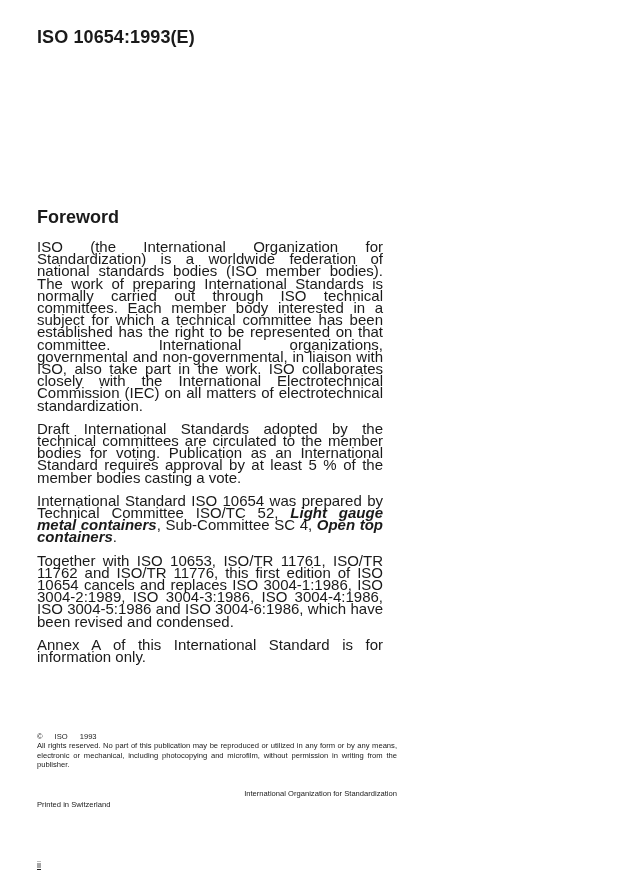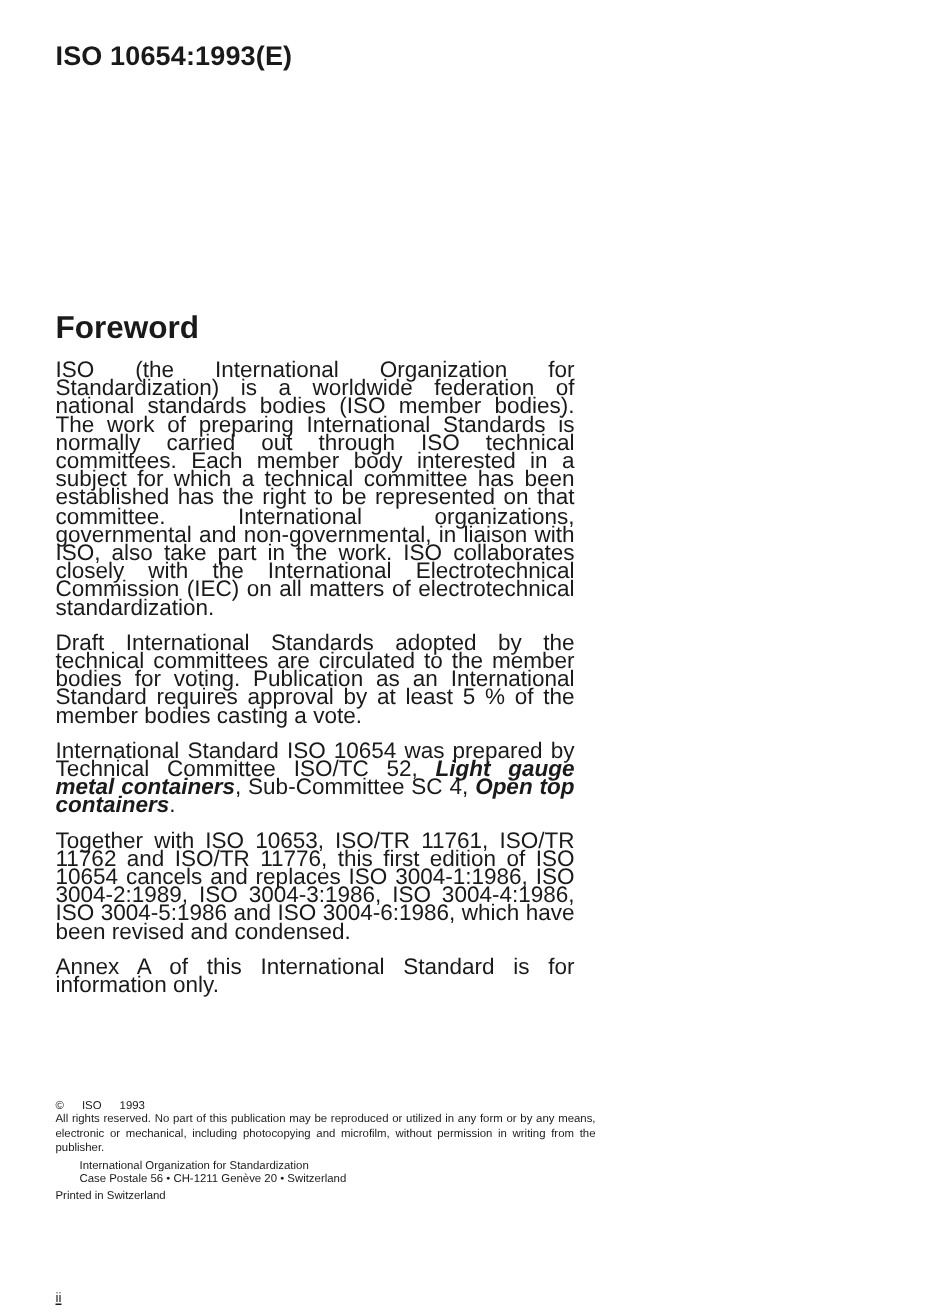--- a/index.html
+++ b/index.html
@@ -1,26 +1,26 @@
 <!DOCTYPE html>
 <html><head>
 <meta charset="utf-8">
 <style>
   html, body { margin: 0; padding: 0; background: #ffffff; }
   body { width: 621px; height: 877px; position: relative; overflow: hidden;
          font-family: "Liberation Sans", "DejaVu Sans", sans-serif; color: #1a1a1a; }
   .header { position: absolute; left: 37px; top: 27px; font-size: 18px; font-weight: bold; letter-spacing: 0.1px; }
-  .title { position: absolute; left: 37px; top: 207px; font-size: 21px; font-weight: bold; }
+  .title { position: absolute; left: 37px; top: 207px; font-size: 18px; font-weight: bold; }
   .body { position: absolute; left: 37px; top: 241px; width: 346px; font-size: 15px; line-height: 12.2px; }
   .body p { margin: 0 0 11px 0; text-align: justify; text-align-last: left; }
   .body em { font-style: italic; font-weight: bold; }
   .footer { position: absolute; left: 37px; top: 732px; width: 360px; font-size: 7.6px; line-height: 9.4px; }
   .footer .copy { display: flex; gap: 12px; }
   .footer .rights { margin-top: 0; text-align: justify; }
-  .footer .addr { padding-left: 16px; margin-top: 2px; }
+  .footer .addr { padding-left: 16px; margin-top: 19px; text-align: right; }
   .footer .printed { margin-top: 2px; }
   .pageno { position: absolute; left: 37px; top: 860px; font-size: 9px; text-decoration: underline; }
 </style>
 </head>
 <body>
 
 <div class="header">ISO 10654:1993(E)</div>
 
 <div class="title">Foreword</div>
 
@@ -34,18 +34,17 @@
 
 <div class="footer">
   <div class="copy">
     <span>©</span>
     <span>ISO</span>
     <span>1993</span>
   </div>
   <div class="rights">All rights reserved. No part of this publication may be reproduced or utilized in any form or by any means, electronic or mechanical, including photocopying and microfilm, without permission in writing from the publisher.</div>
   <div class="addr">
     <div>International Organization for Standardization</div>
-    <div>Case Postale 56 • CH-1211 Genève 20 • Switzerland</div>
   </div>
   <div class="printed">Printed in Switzerland</div>
 </div>
 
 <div class="pageno">ii</div>
 
 </body></html>

